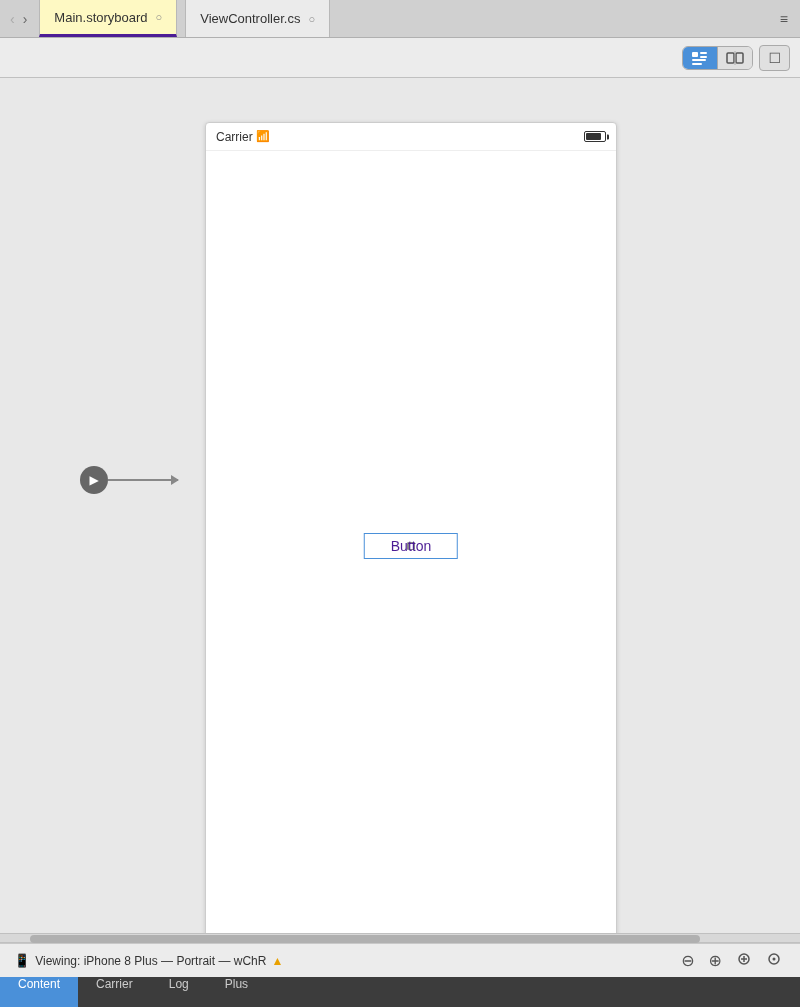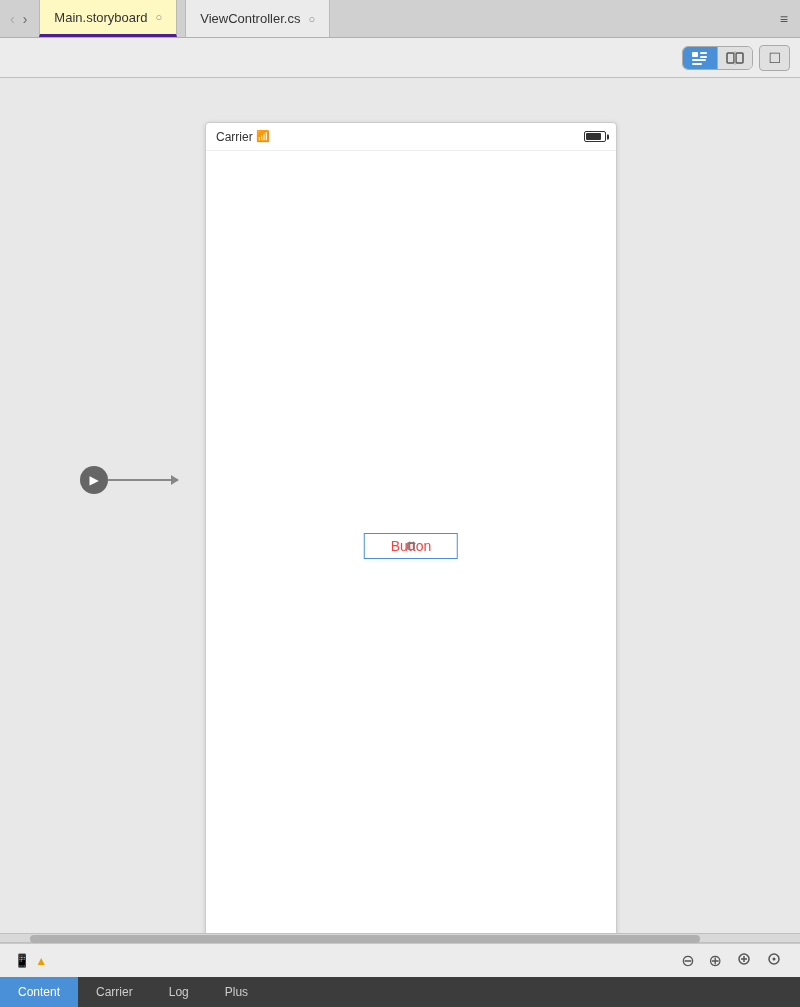--- a/index.html
+++ b/index.html
@@ -231,21 +231,21 @@
 
     
     .ui-button {
       position: absolute;
       left: 50%;
       top: 49%;
       transform: translate(-50%, -50%);
       border: 1.5px solid #4a90d9;
       padding: 4px 26px;
       font-size: 14px;
-      color: #ef4444;
+      color: #4c1d95;
       background: transparent;
       cursor: pointer;
       white-space: nowrap;
     }
 
     
     .selection-handle {
       position: absolute;
       width: 7px;
       height: 7px;
@@ -329,21 +329,21 @@
       height: 30px;
       flex-shrink: 0;
     }
     .bottom-tab {
       padding: 0 18px;
       font-size: 12px;
       color: #ccc;
       cursor: pointer;
       height: 100%;
       display: flex;
-      align-items: center;
+      align-items: flex-start;
     }
     .bottom-tab.active {
       background: #4a90d9;
       color: white;
     }
 
     
     .button-wrapper {
       position: absolute;
       left: 50%;
@@ -446,20 +446,21 @@
   </div>
 </div>
 
 <div class="scrollbar-area">
   <div class="scrollbar-thumb"></div>
 </div>
 
 <div class="bottom-status">
   <div class="viewing-label">
     <span class="phone-icon">📱</span>
+    <span>Viewing: iPhone 8 Plus — Portrait — wChR</span>
     <span style="cursor:pointer; color:#e8a000;">▲</span>
   </div>
   <div class="zoom-controls">
     <button class="zoom-btn">⊖</button>
     <button class="zoom-btn">⊕</button>
     <button class="zoom-btn">
       <svg width="16" height="16" viewBox="0 0 16 16">
         <circle cx="8" cy="8" r="5" fill="none" stroke="#555" stroke-width="1.5"></circle>
         <line x1="8" y1="5" x2="8" y2="11" stroke="#555" stroke-width="1.5"></line>
         <line x1="5" y1="8" x2="11" y2="8" stroke="#555" stroke-width="1.5"></line>

